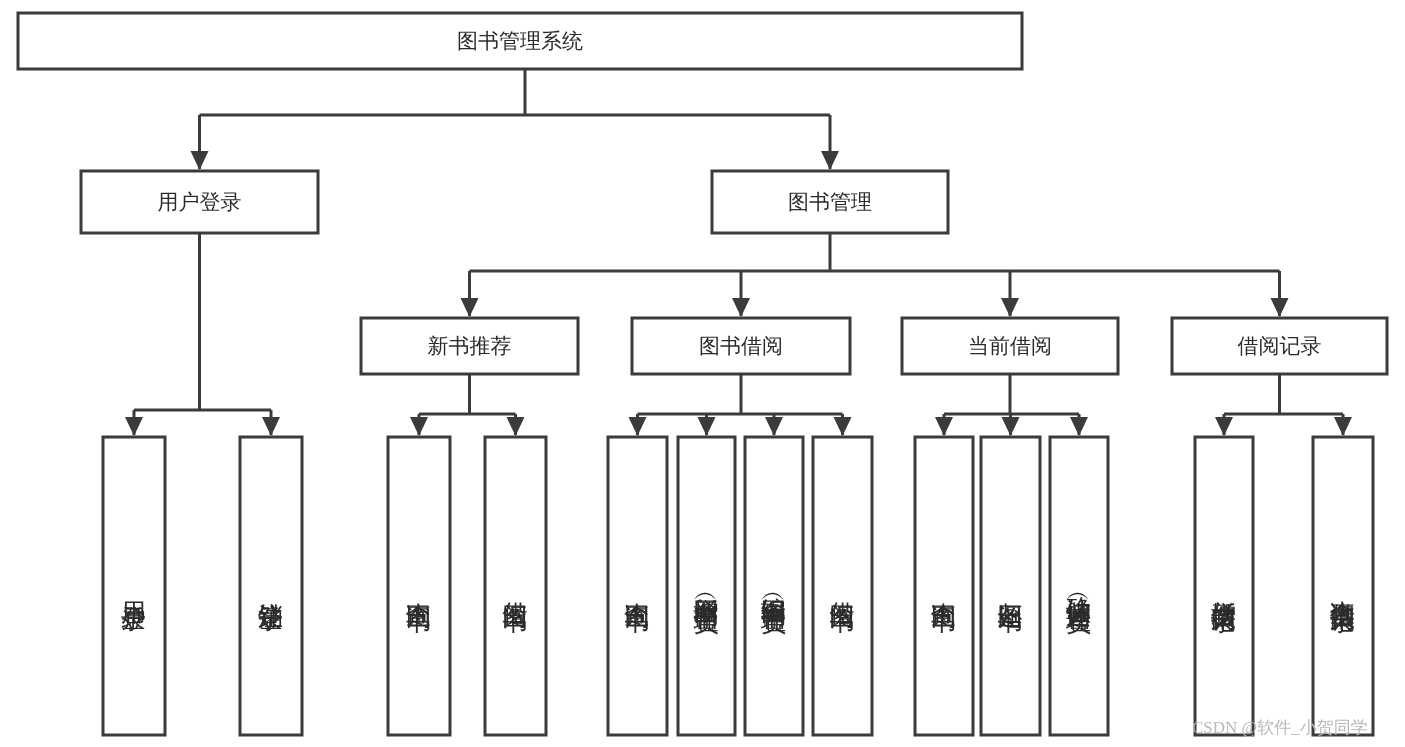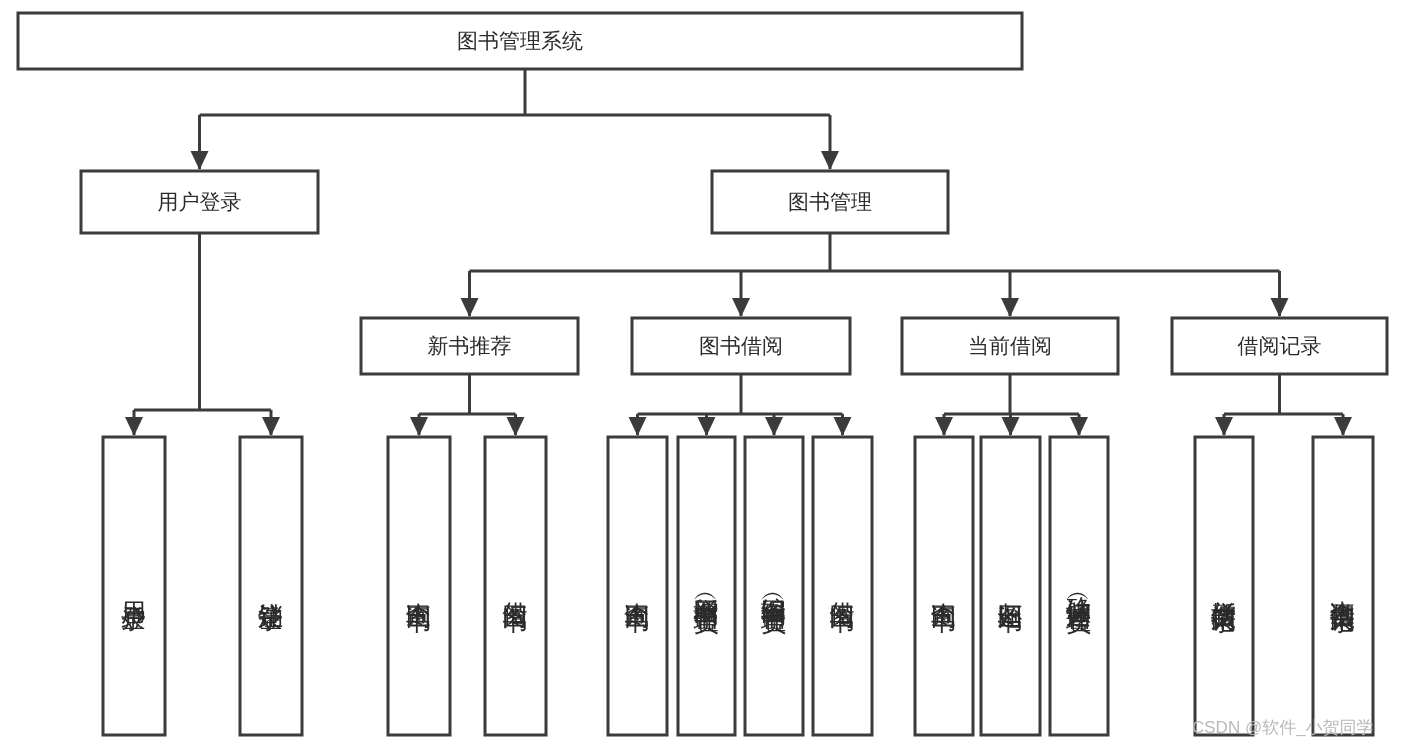--- a/index.html
+++ b/index.html
@@ -54,21 +54,21 @@
     text-orientation: upright;
     font-family: "Liberation Sans", "DejaVu Sans", sans-serif;
     font-size: 25px;
     line-height: 1.12;
     letter-spacing: 2px;
     color: #2b2b2b;
     white-space: nowrap;
   }
   .watermark {
     position: absolute;
-    font-family: Liberation Sans, sans-serif;
+    font-family: Liberation Serif, serif;
     font-size: 17px;
     color: #b9b9b9;
     white-space: nowrap;
   }
 </style>
 </head>
 <body>
 
 <svg id="diagram" viewBox="0 0 1405 747">
   <g id="edges-layer">

